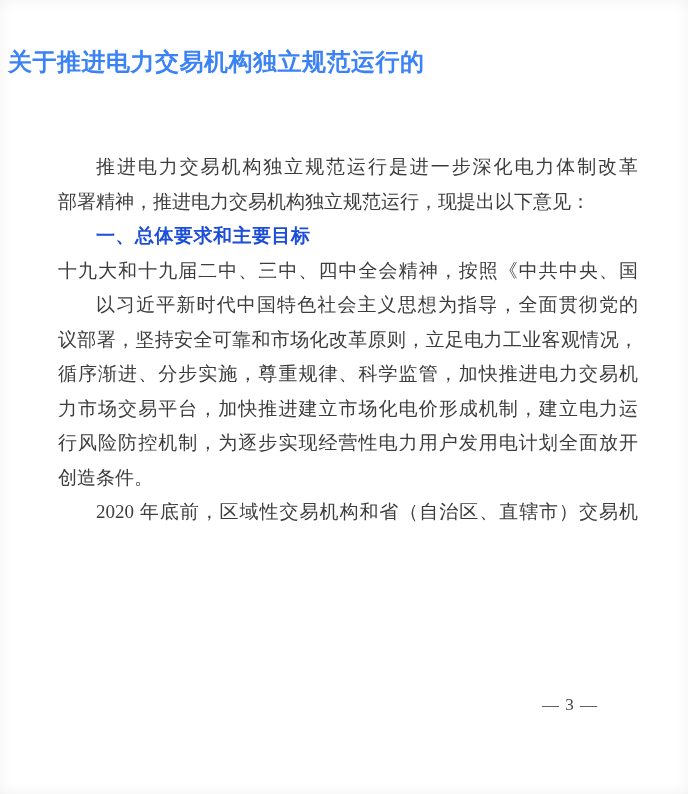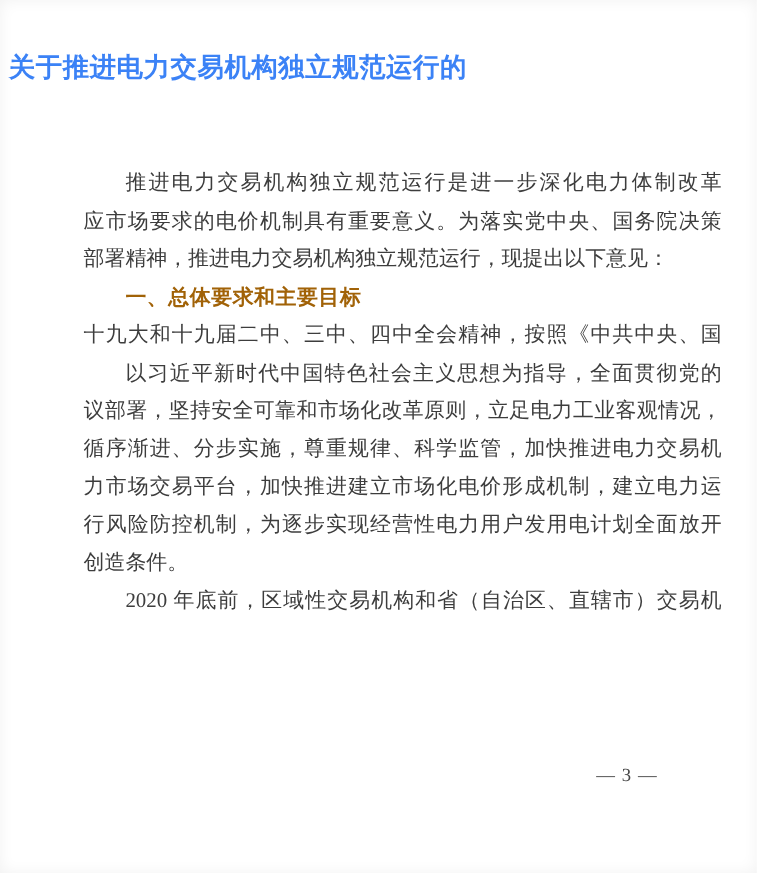--- a/index.html
+++ b/index.html
@@ -26,40 +26,40 @@
     font-size: 24px;
     font-weight: bold;
     color: #3b82f6;
     line-height: 37px;
     letter-spacing: 0.5px;
     font-family: "Liberation Serif", "DejaVu Serif", serif;
   }
   .doc-title .title-line { display: block; }
   .doc-body {
     position: absolute;
-    left: 76px;
+    left: 58px;
     top: 150px;
     width: 580px;
     font-size: 19px;
     color: #3d3d3d;
   }
   .line {
     height: 34.5px;
     line-height: 34.5px;
     overflow: hidden;
   }
   .line.just {
     text-align: justify;
     text-align-last: justify;
   }
   .line.indent { text-indent: 38px; }
   .line.heading {
     font-family: "Liberation Sans", "DejaVu Sans", sans-serif;
     font-weight: bold;
-    color: #a16207;
+    color: #1d4ed8;
     letter-spacing: 0.5px;
   }
   .page-number {
     position: absolute;
     top: 695px;
     right: 90px;
     font-size: 17px;
     color: #474747;
     letter-spacing: 1px;
     font-family: "Liberation Serif", "DejaVu Serif", serif;
@@ -70,21 +70,20 @@
 
 <div class="page">
 
   <h1 class="doc-title">
     <span class="title-line">关于推进电力交易机构独立规范运行的</span>
   </h1>
 
   <div class="doc-body">
 
     <div class="line indent just">推进电力交易机构独立规范运行是进一步深化电力体制改革</div>
-    <div class="line just">应市场要求的电价机制具有重要意义。为落实党中央、国务院决策</div>
     <div class="line">部署精神，推进电力交易机构独立规范运行，现提出以下意见：</div>
 
     <div class="line heading indent">一、总体要求和主要目标</div>
 
     <div class="line just">十九大和十九届二中、三中、四中全会精神，按照《中共中央、国</div>
     <div class="line indent just">以习近平新时代中国特色社会主义思想为指导，全面贯彻党的</div>
     <div class="line just">议部署，坚持安全可靠和市场化改革原则，立足电力工业客观情况，</div>
     <div class="line just">循序渐进、分步实施，尊重规律、科学监管，加快推进电力交易机</div>
     <div class="line just">力市场交易平台，加快推进建立市场化电价形成机制，建立电力运</div>
     <div class="line just">行风险防控机制，为逐步实现经营性电力用户发用电计划全面放开</div>

